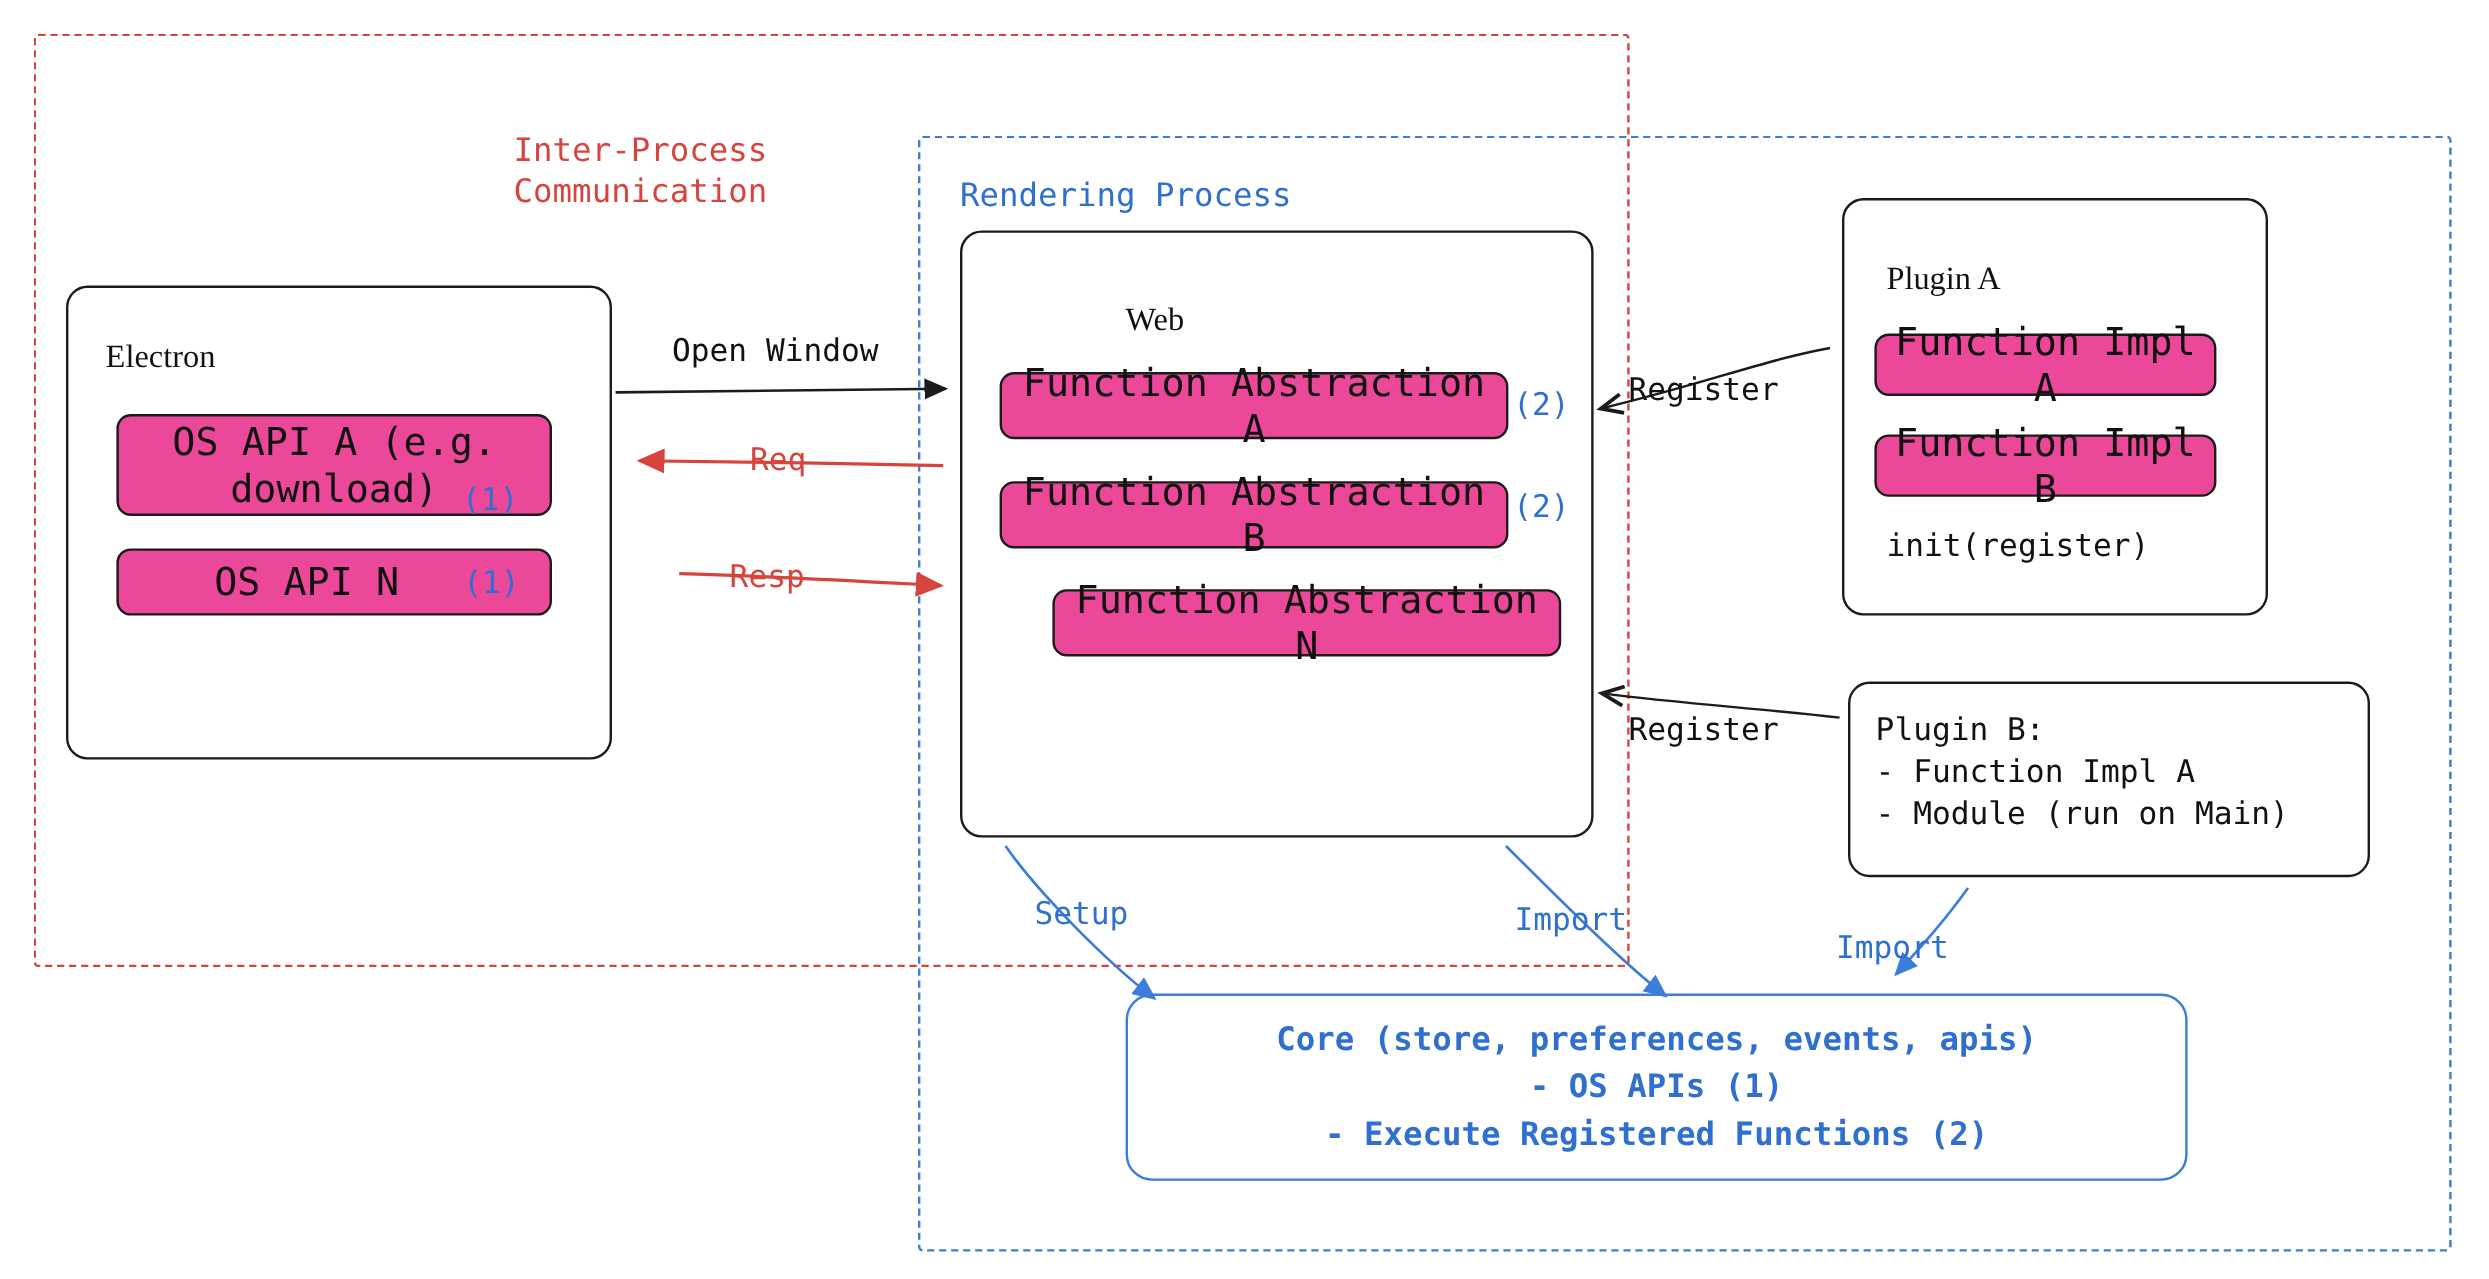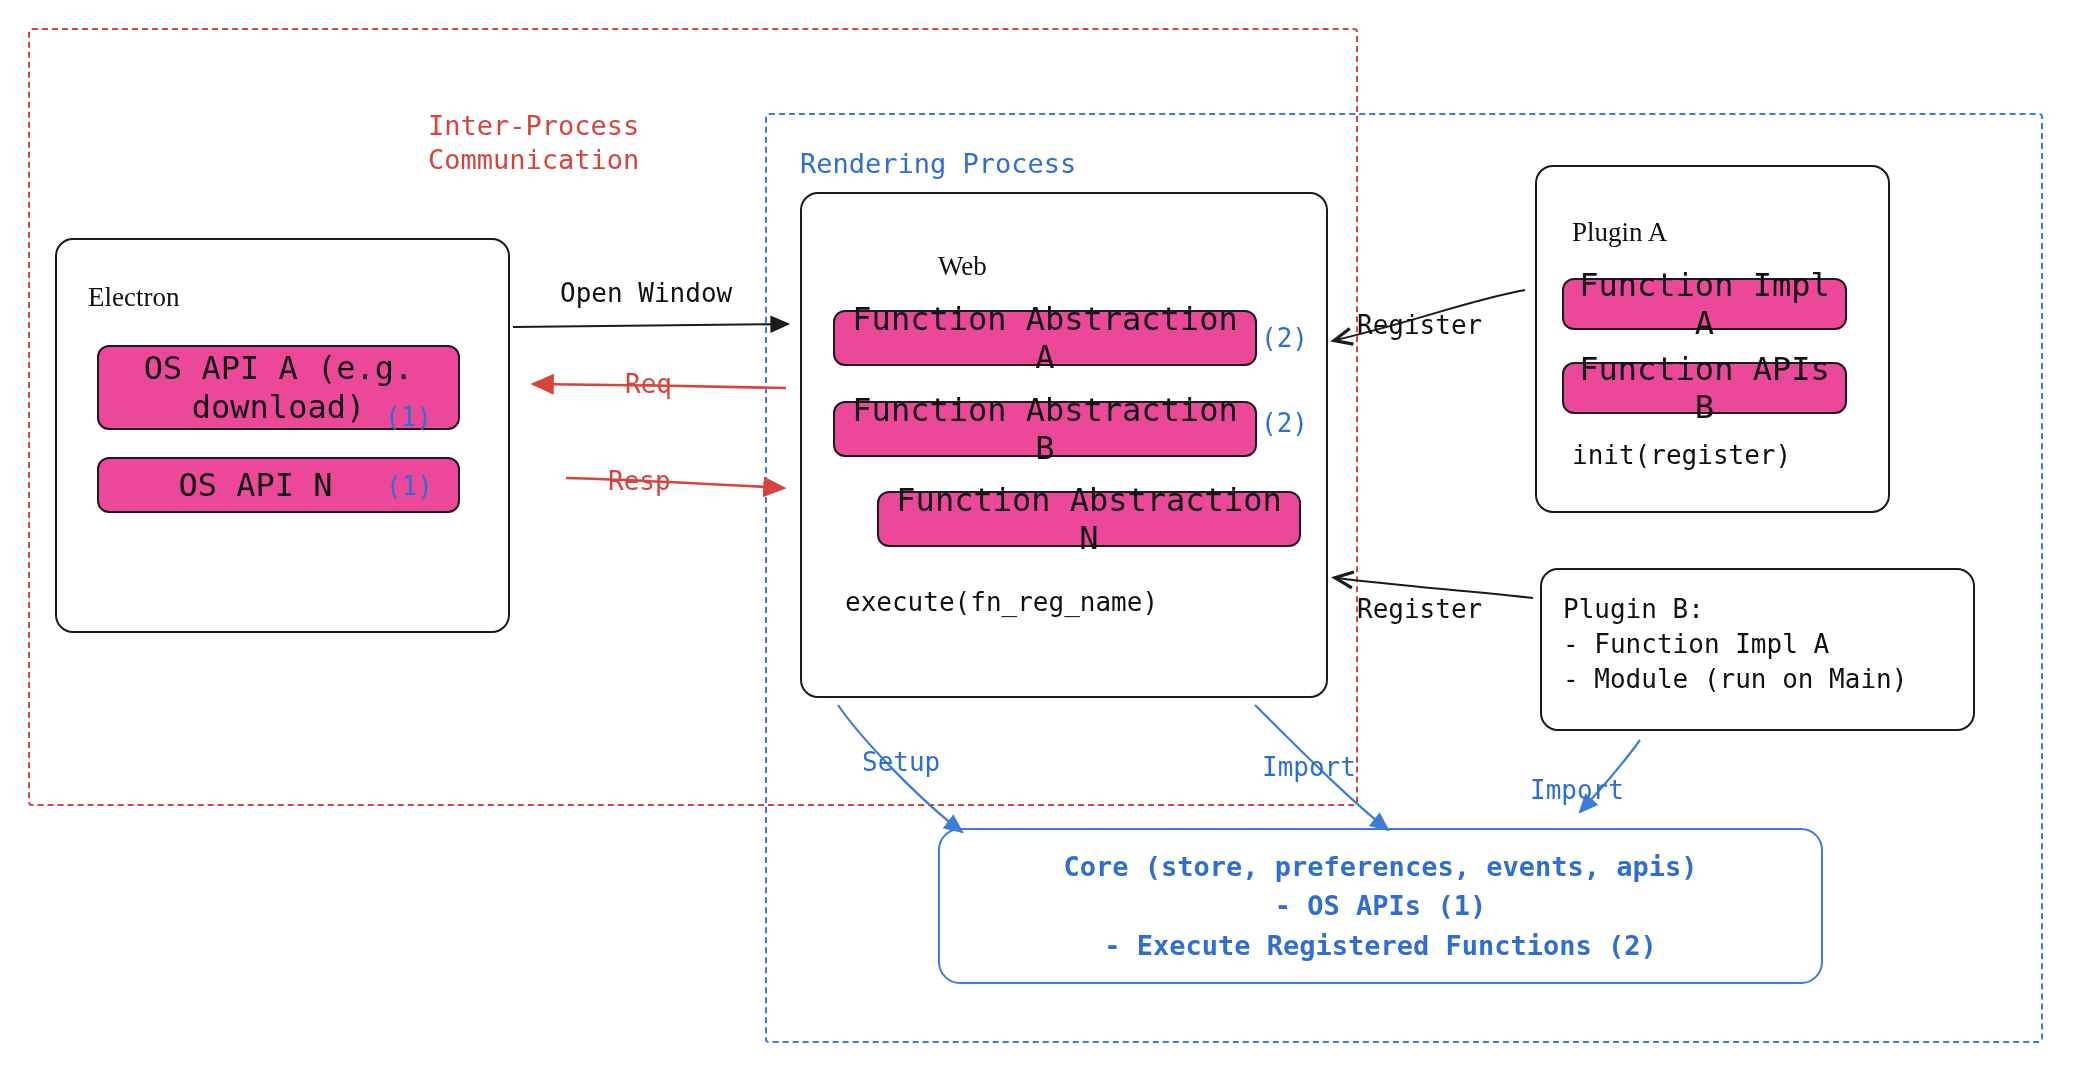--- a/index.html
+++ b/index.html
@@ -154,30 +154,29 @@
 
   <div class="box-inner" style="left:833px; top:401px; width:424px; height:56px;">
     <span>Function Abstraction B</span>
   </div>
   <div class="num-badge" style="left:1261px; top:408px;">(2)</div>
 
   <div class="box-inner" style="left:877px; top:491px; width:424px; height:56px;">
     <span>Function Abstraction N</span>
   </div>
 
-  <div class="plain-text" style="left:845px; top:585px;">execute(fn_reg_name)</div>
 
   <div class="box" style="left:1535px; top:165px; width:355px; height:348px;"></div>
   <div class="box-title" style="left:1572px; top:217px;">Plugin A</div>
 
   <div class="box-inner" style="left:1562px; top:278px; width:285px; height:52px;">
     <span>Function Impl A</span>
   </div>
   <div class="box-inner" style="left:1562px; top:362px; width:285px; height:52px;">
-    <span>Function APIs B</span>
+    <span>Function Impl B</span>
   </div>
   <div class="plain-text" style="left:1572px; top:438px;">init(register)</div>
 
   <div class="box" style="left:1540px; top:568px; width:435px; height:163px;"></div>
   <div class="plain-text" style="left:1563px; top:592px;">Plugin B:
 - Function Impl A
 - Module (run on Main)</div>
 
   <div class="core-box" style="left:938px; top:828px; width:885px; height:156px;">
     <span>Core (store, preferences, events, apis)</span>

